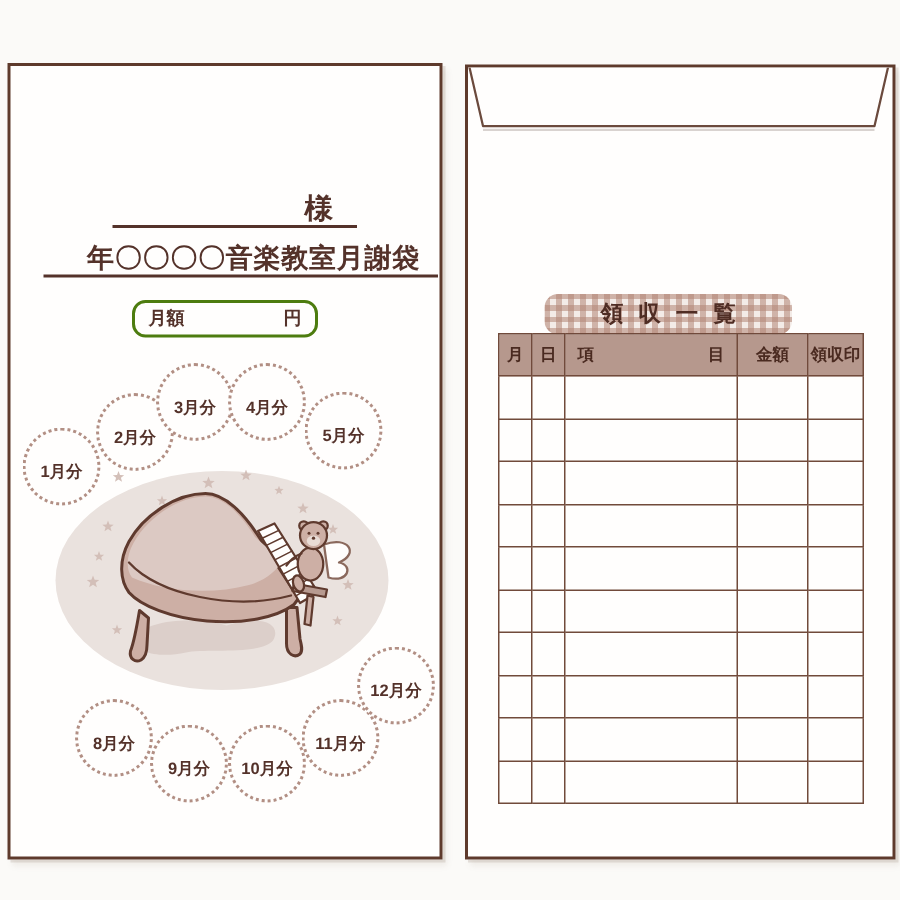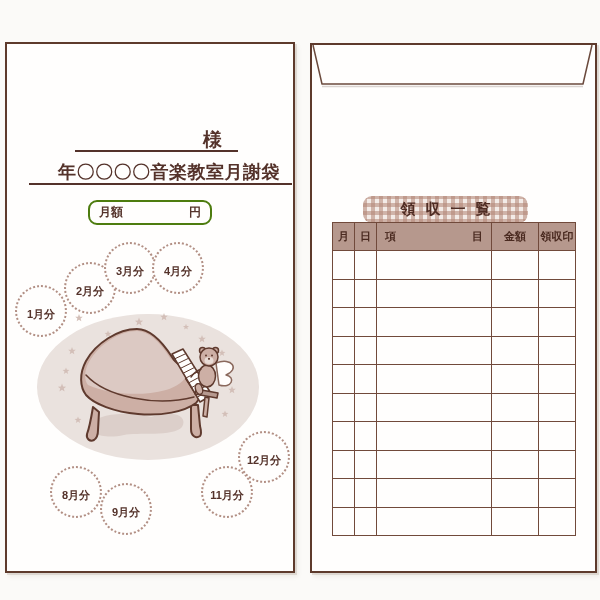--- a/index.html
+++ b/index.html
@@ -165,25 +165,31 @@
       </div>
     <div class="month-circle" style="left:57px;top:218px">
         <span class="month-label">2月分</span>
       </div>
     <div class="month-circle" style="left:97px;top:198px">
         <span class="month-label">3月分</span>
       </div>
     <div class="month-circle" style="left:145px;top:198px">
         <span class="month-label">4月分</span>
       </div>
+    <div class="month-circle" style="left:196px;top:217px">
+        <span class="month-label">5月分</span>
+      </div>
     <div class="month-circle" style="left:43px;top:422px">
         <span class="month-label">8月分</span>
       </div>
     <div class="month-circle" style="left:93px;top:439px">
         <span class="month-label">9月分</span>
+      </div>
+    <div class="month-circle" style="left:145px;top:439px">
+        <span class="month-label">10月分</span>
       </div>
     <div class="month-circle" style="left:194px;top:422px">
         <span class="month-label">11月分</span>
       </div>
     <div class="month-circle" style="left:231px;top:387px">
         <span class="month-label">12月分</span>
       </div>
   </section>
 
   <section class="envelope back">

